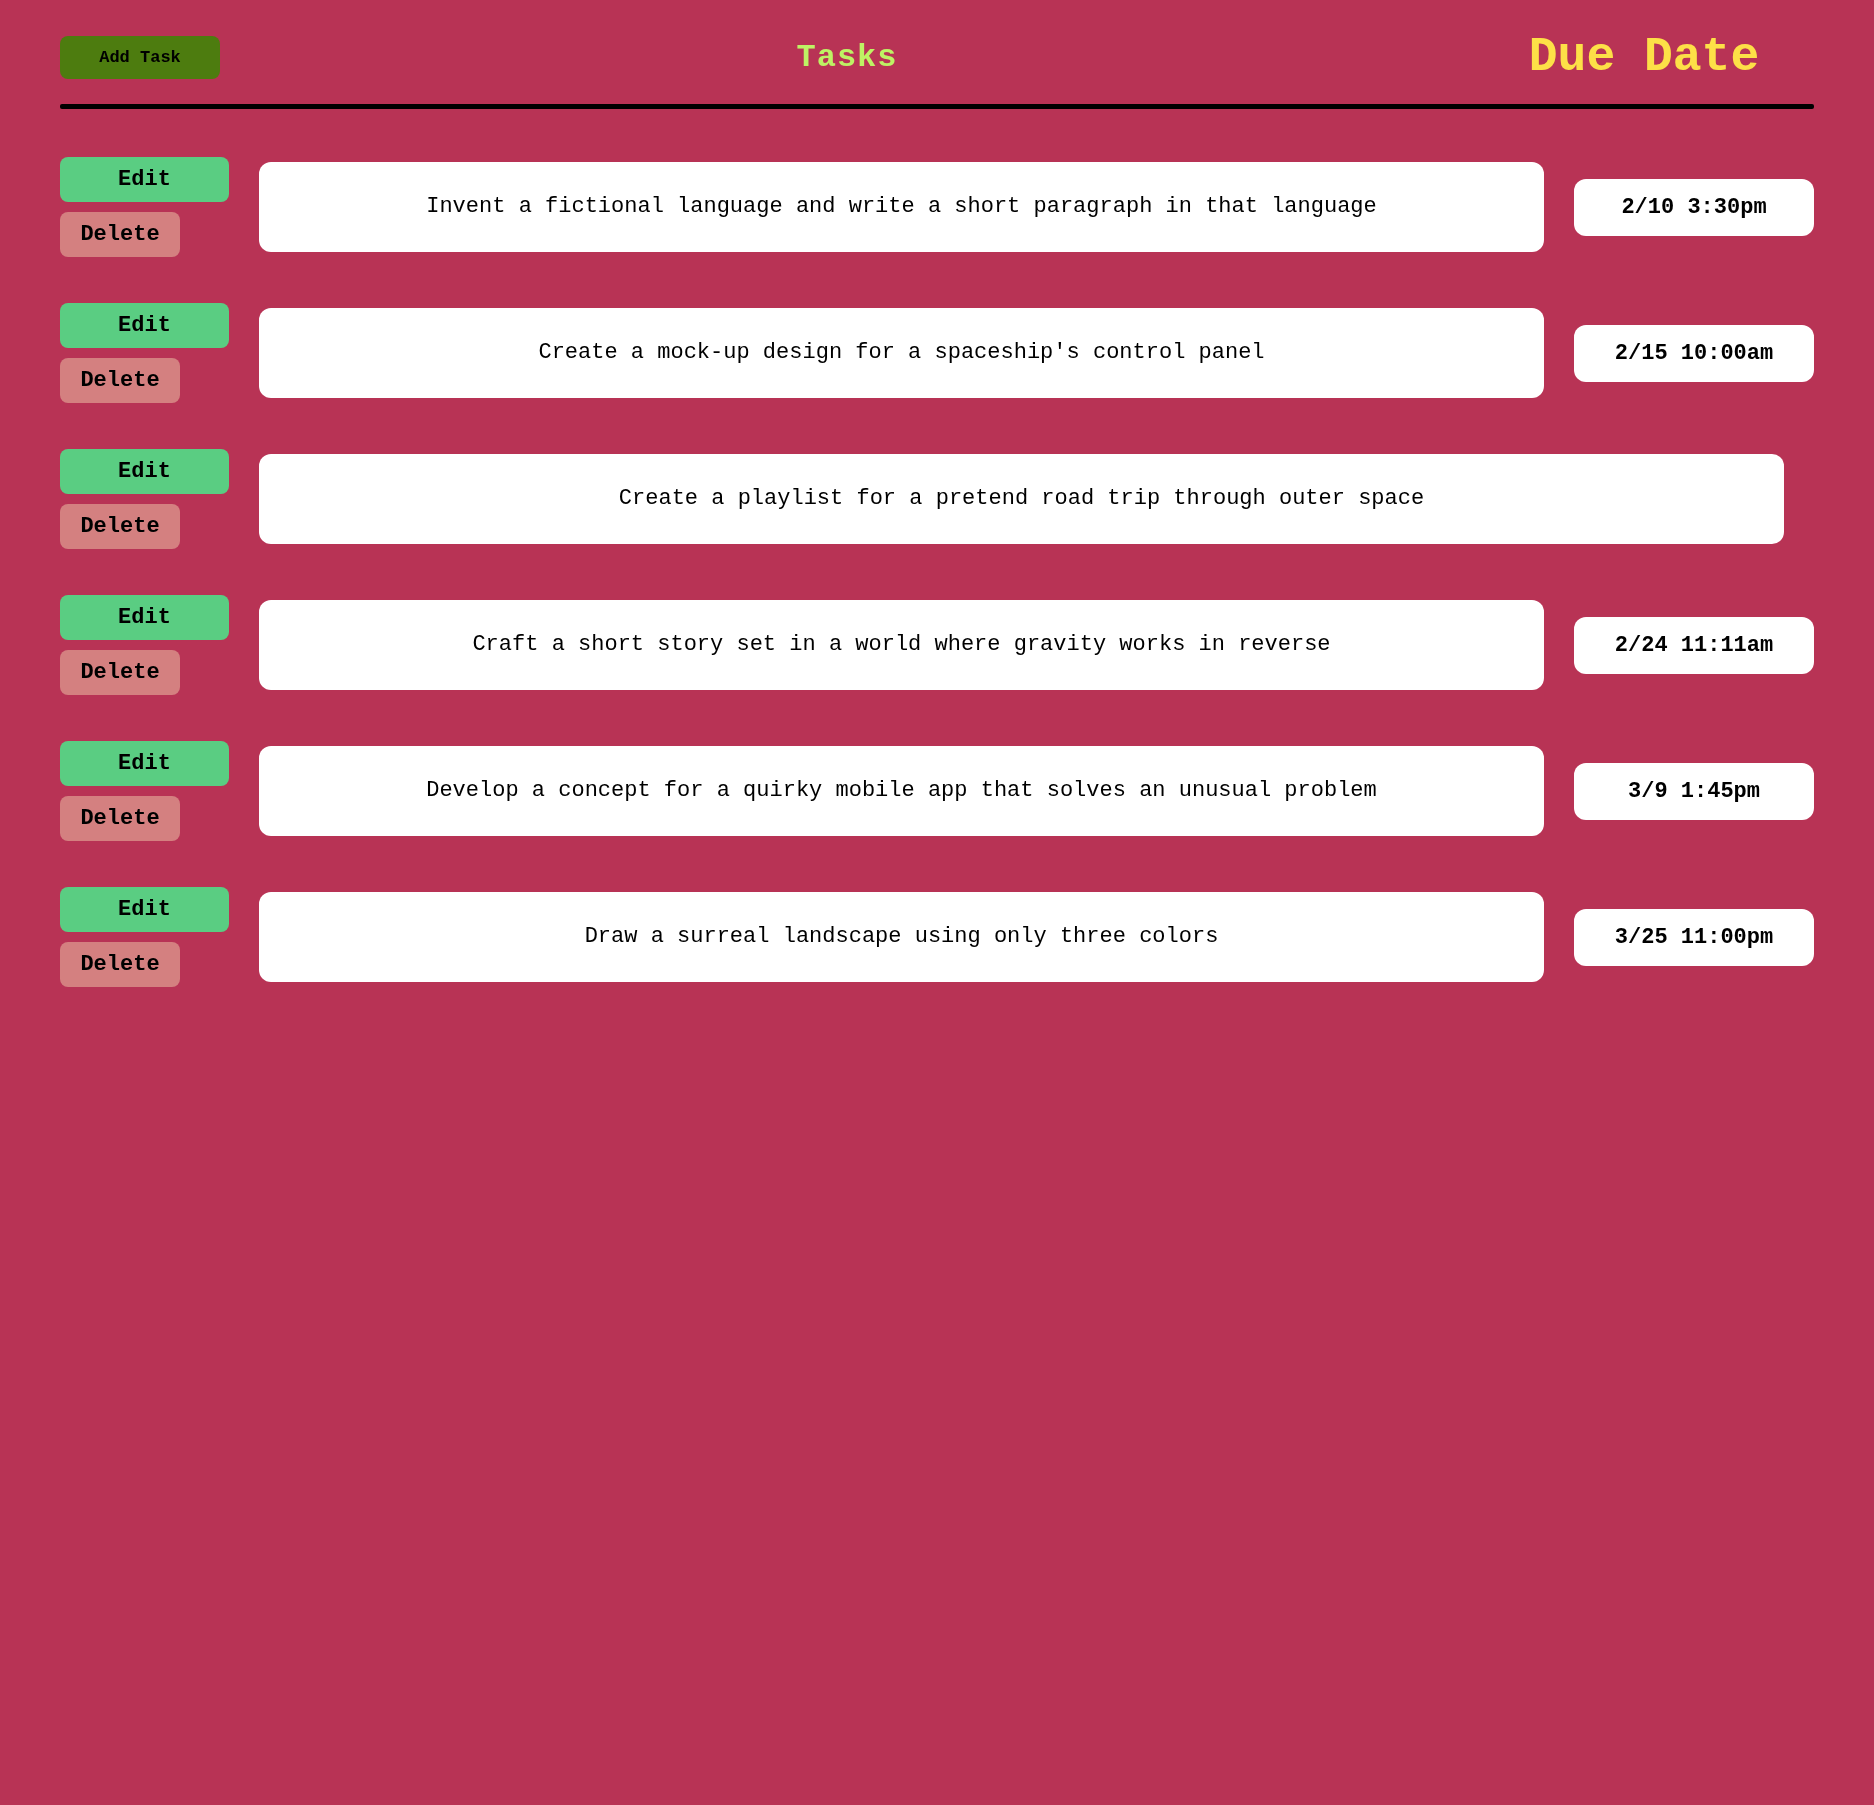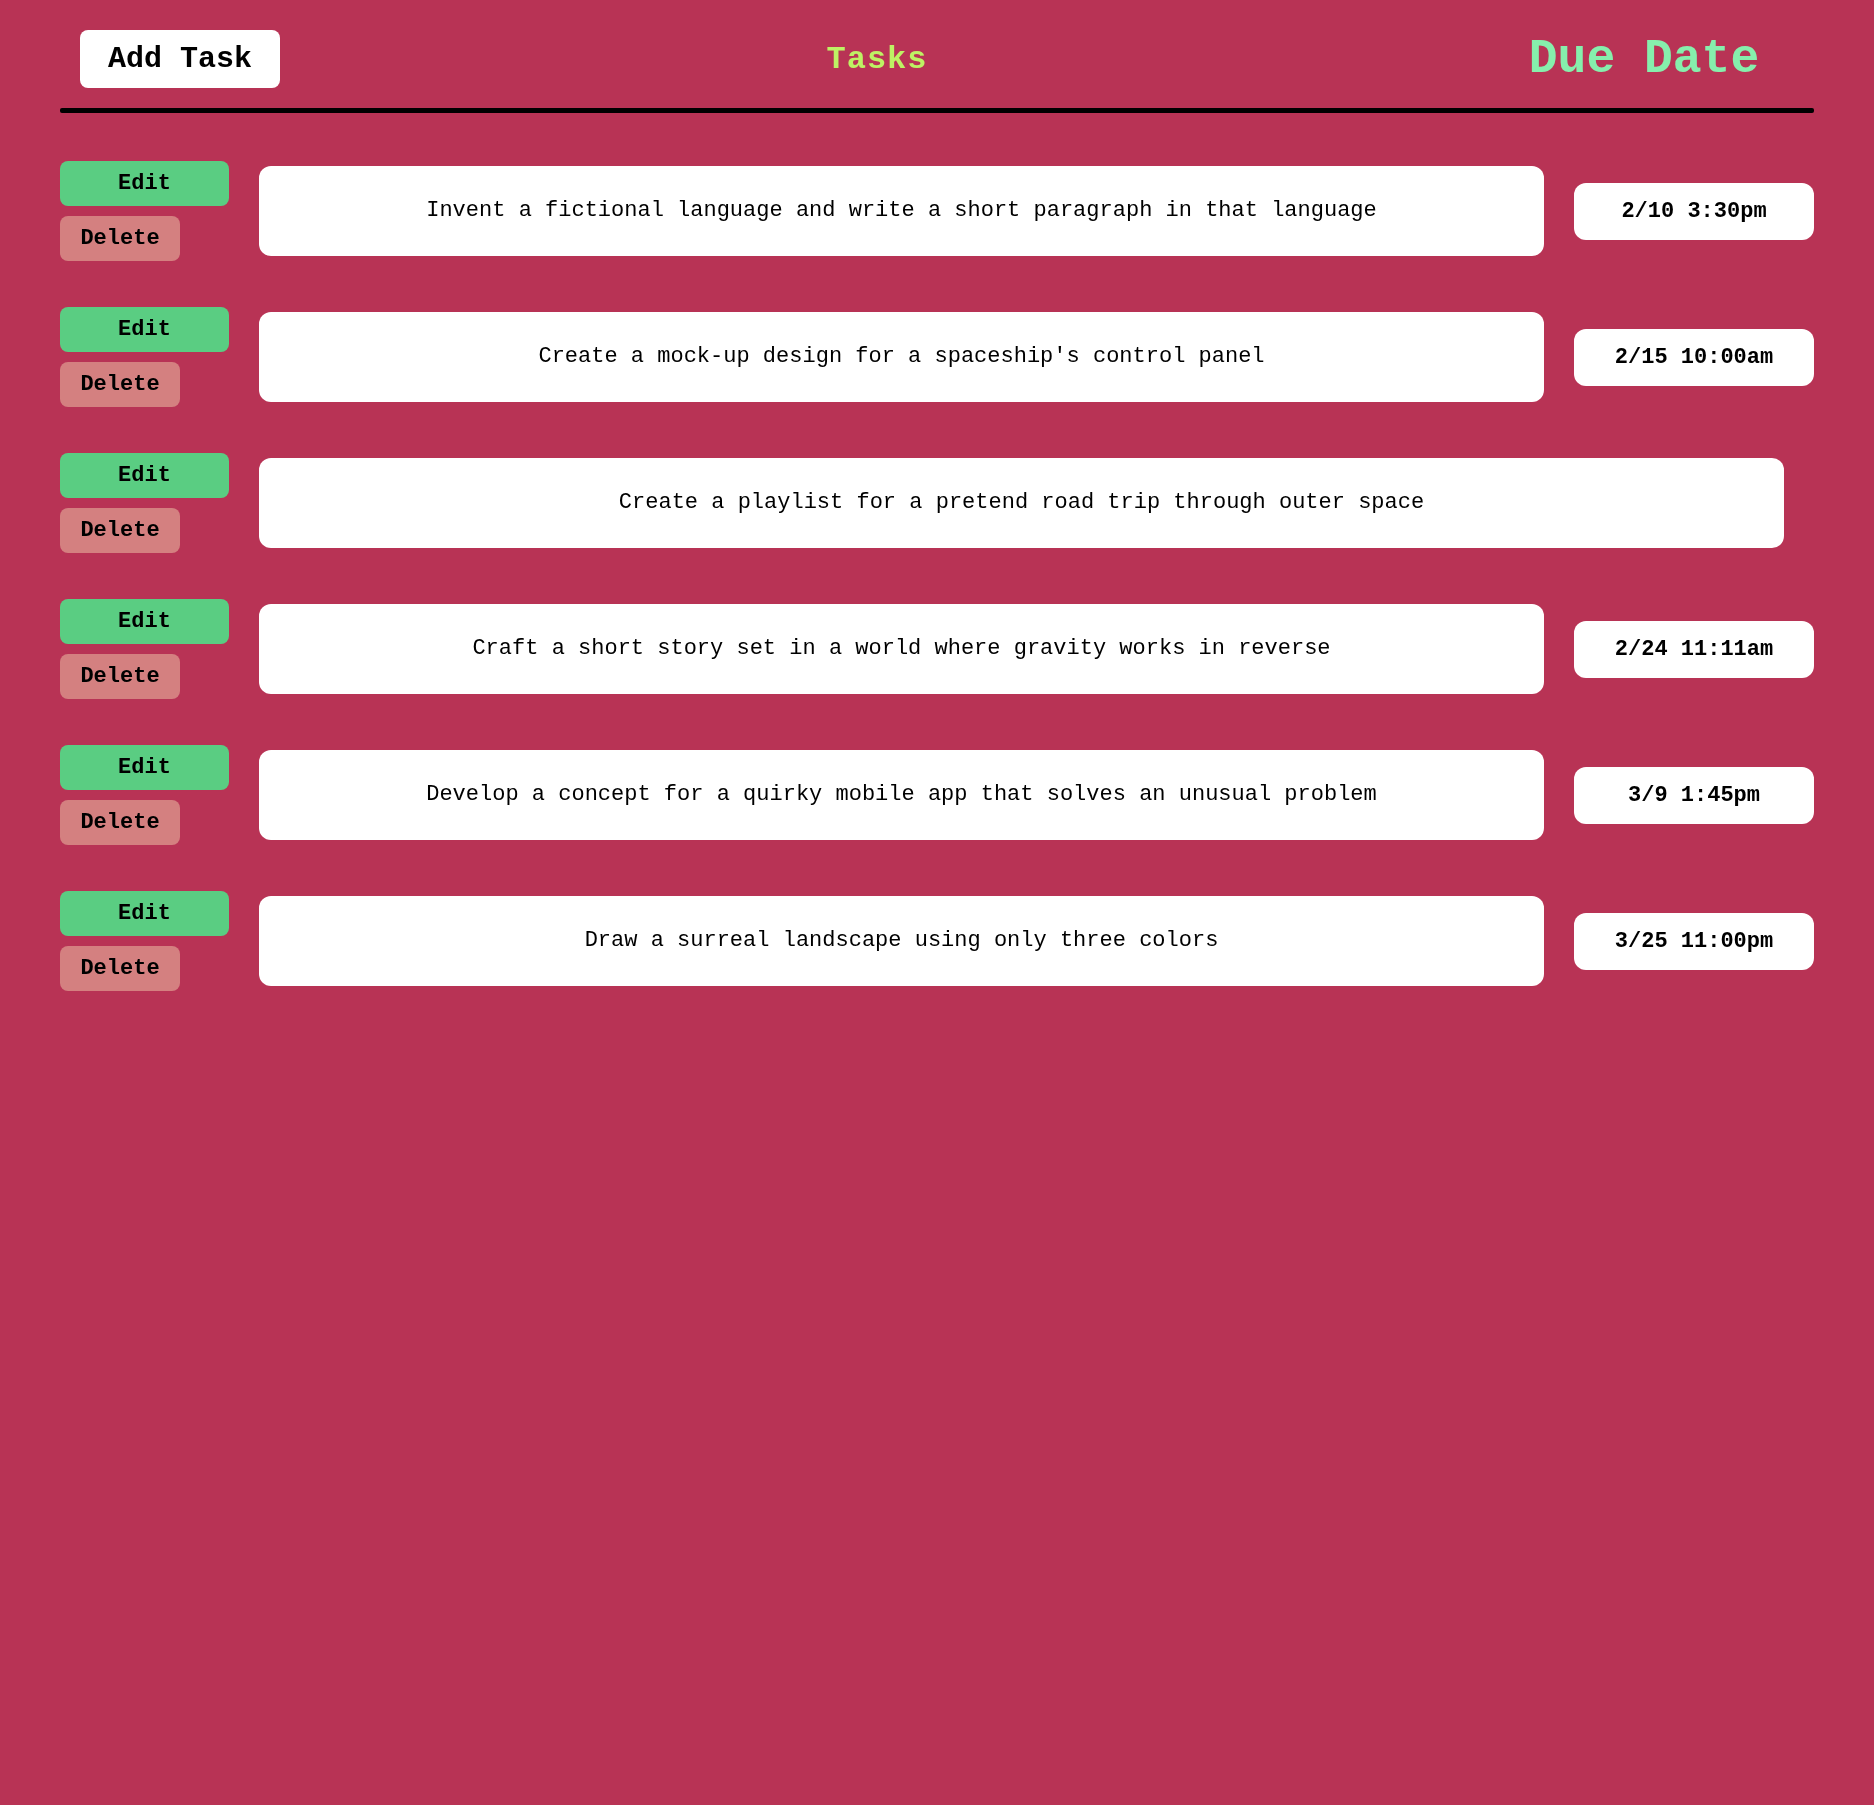--- a/index.html
+++ b/index.html
@@ -16,48 +16,47 @@
     }
 
     .header {
       display: flex;
       align-items: center;
       padding: 30px 60px 10px 60px;
       gap: 0;
     }
 
     .add-task-btn {
-      background-color: #ffffff;
+      background-color: #4d7c0f;
       color: #000;
       border: none;
       border-radius: 8px;
       padding: 12px 28px;
-      font-size: 30px;
+      font-size: 17px;
       font-weight: bold;
       font-family: 'Courier New', Courier, monospace;
       cursor: pointer;
       min-width: 160px;
-      margin-left: 20px;
     }
 
     .header-tasks {
       flex: 1;
       text-align: center;
       font-size: 32px;
       font-weight: 900;
       color: #bef264;
       letter-spacing: 1px;
     }
 
     .header-due {
       flex: 0 0 340px;
       text-align: center;
       font-size: 48px;
       font-weight: 900;
-      color: #86efac;
+      color: #fde047;
     }
 
     .divider {
       height: 5px;
       background-color: #000;
       margin: 10px 60px 20px 60px;
       border-radius: 2px;
     }
 
     .task-list {

